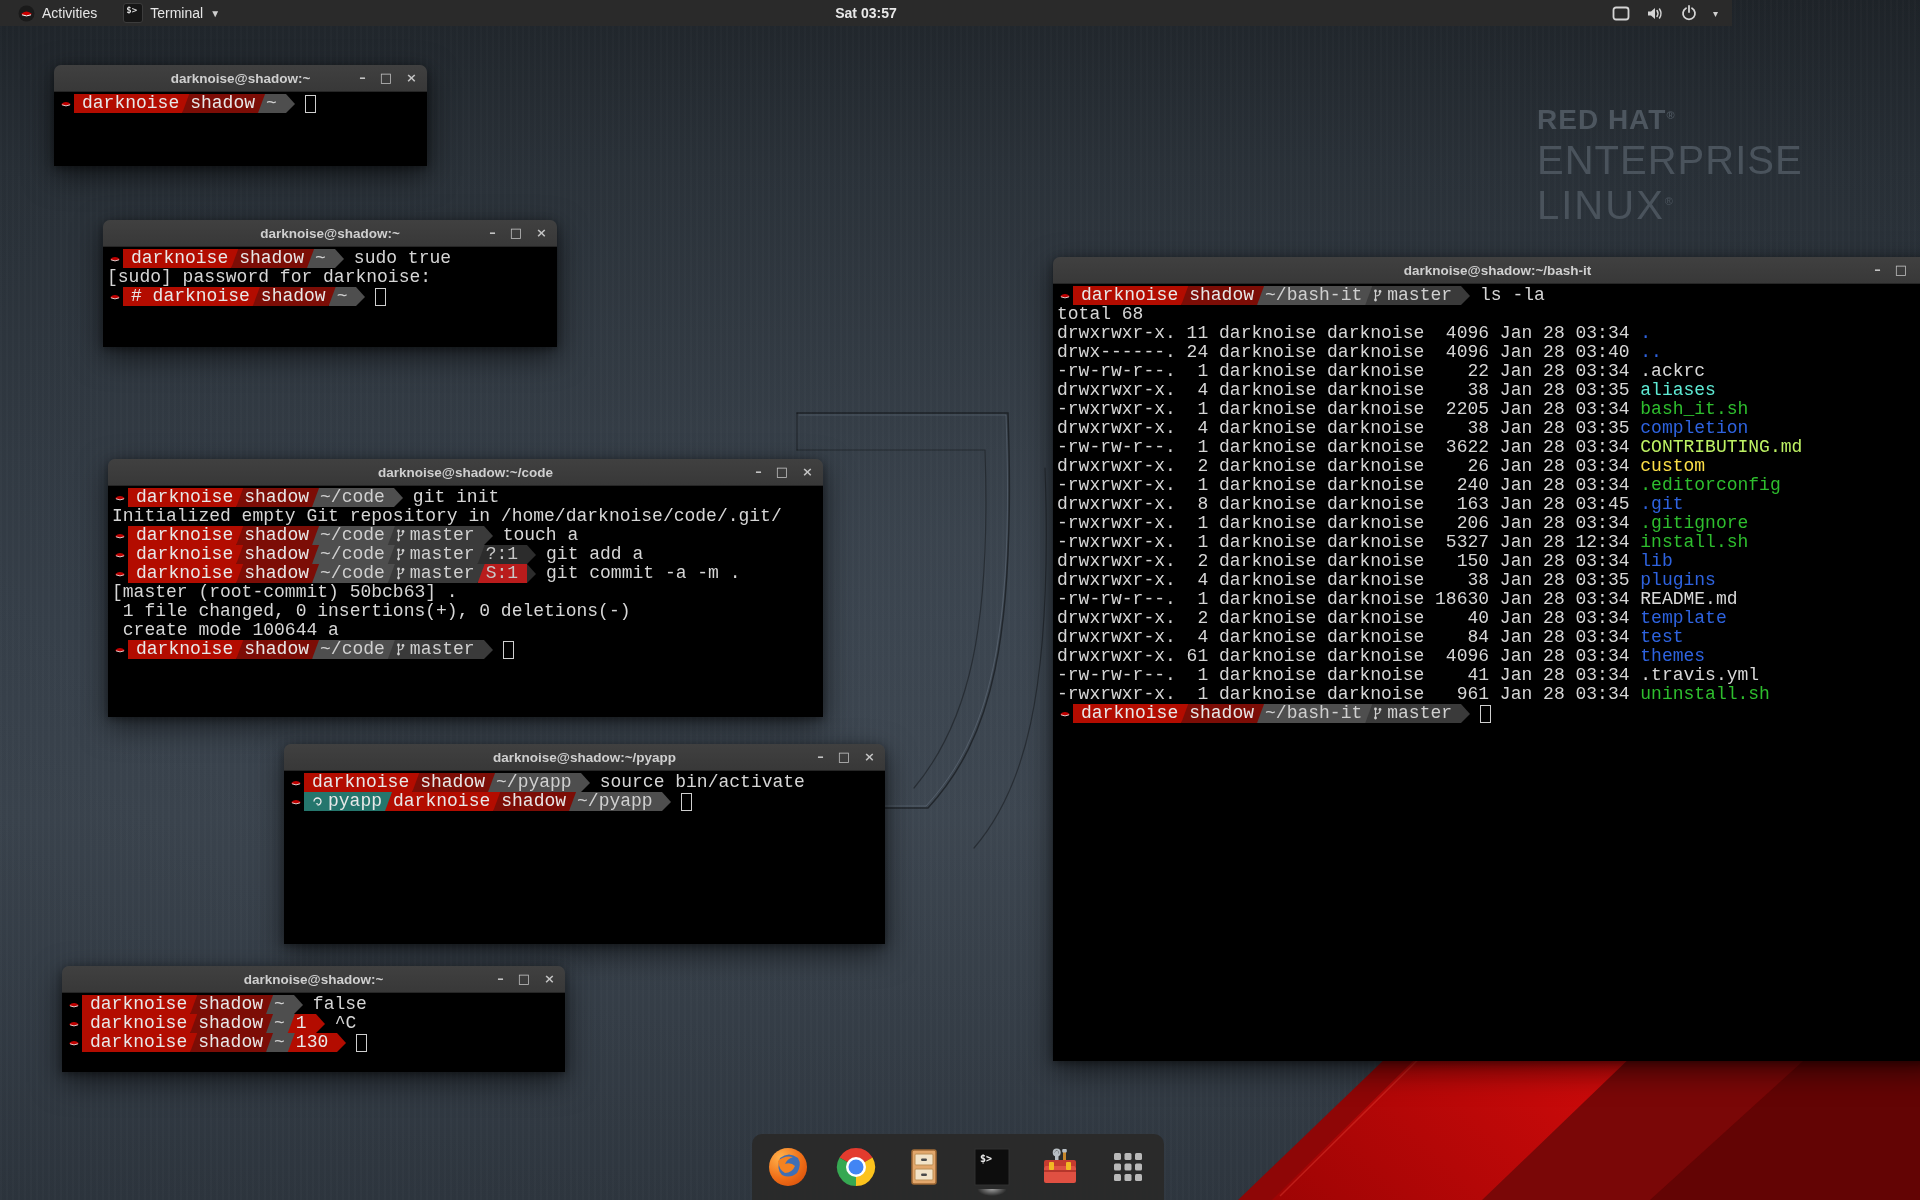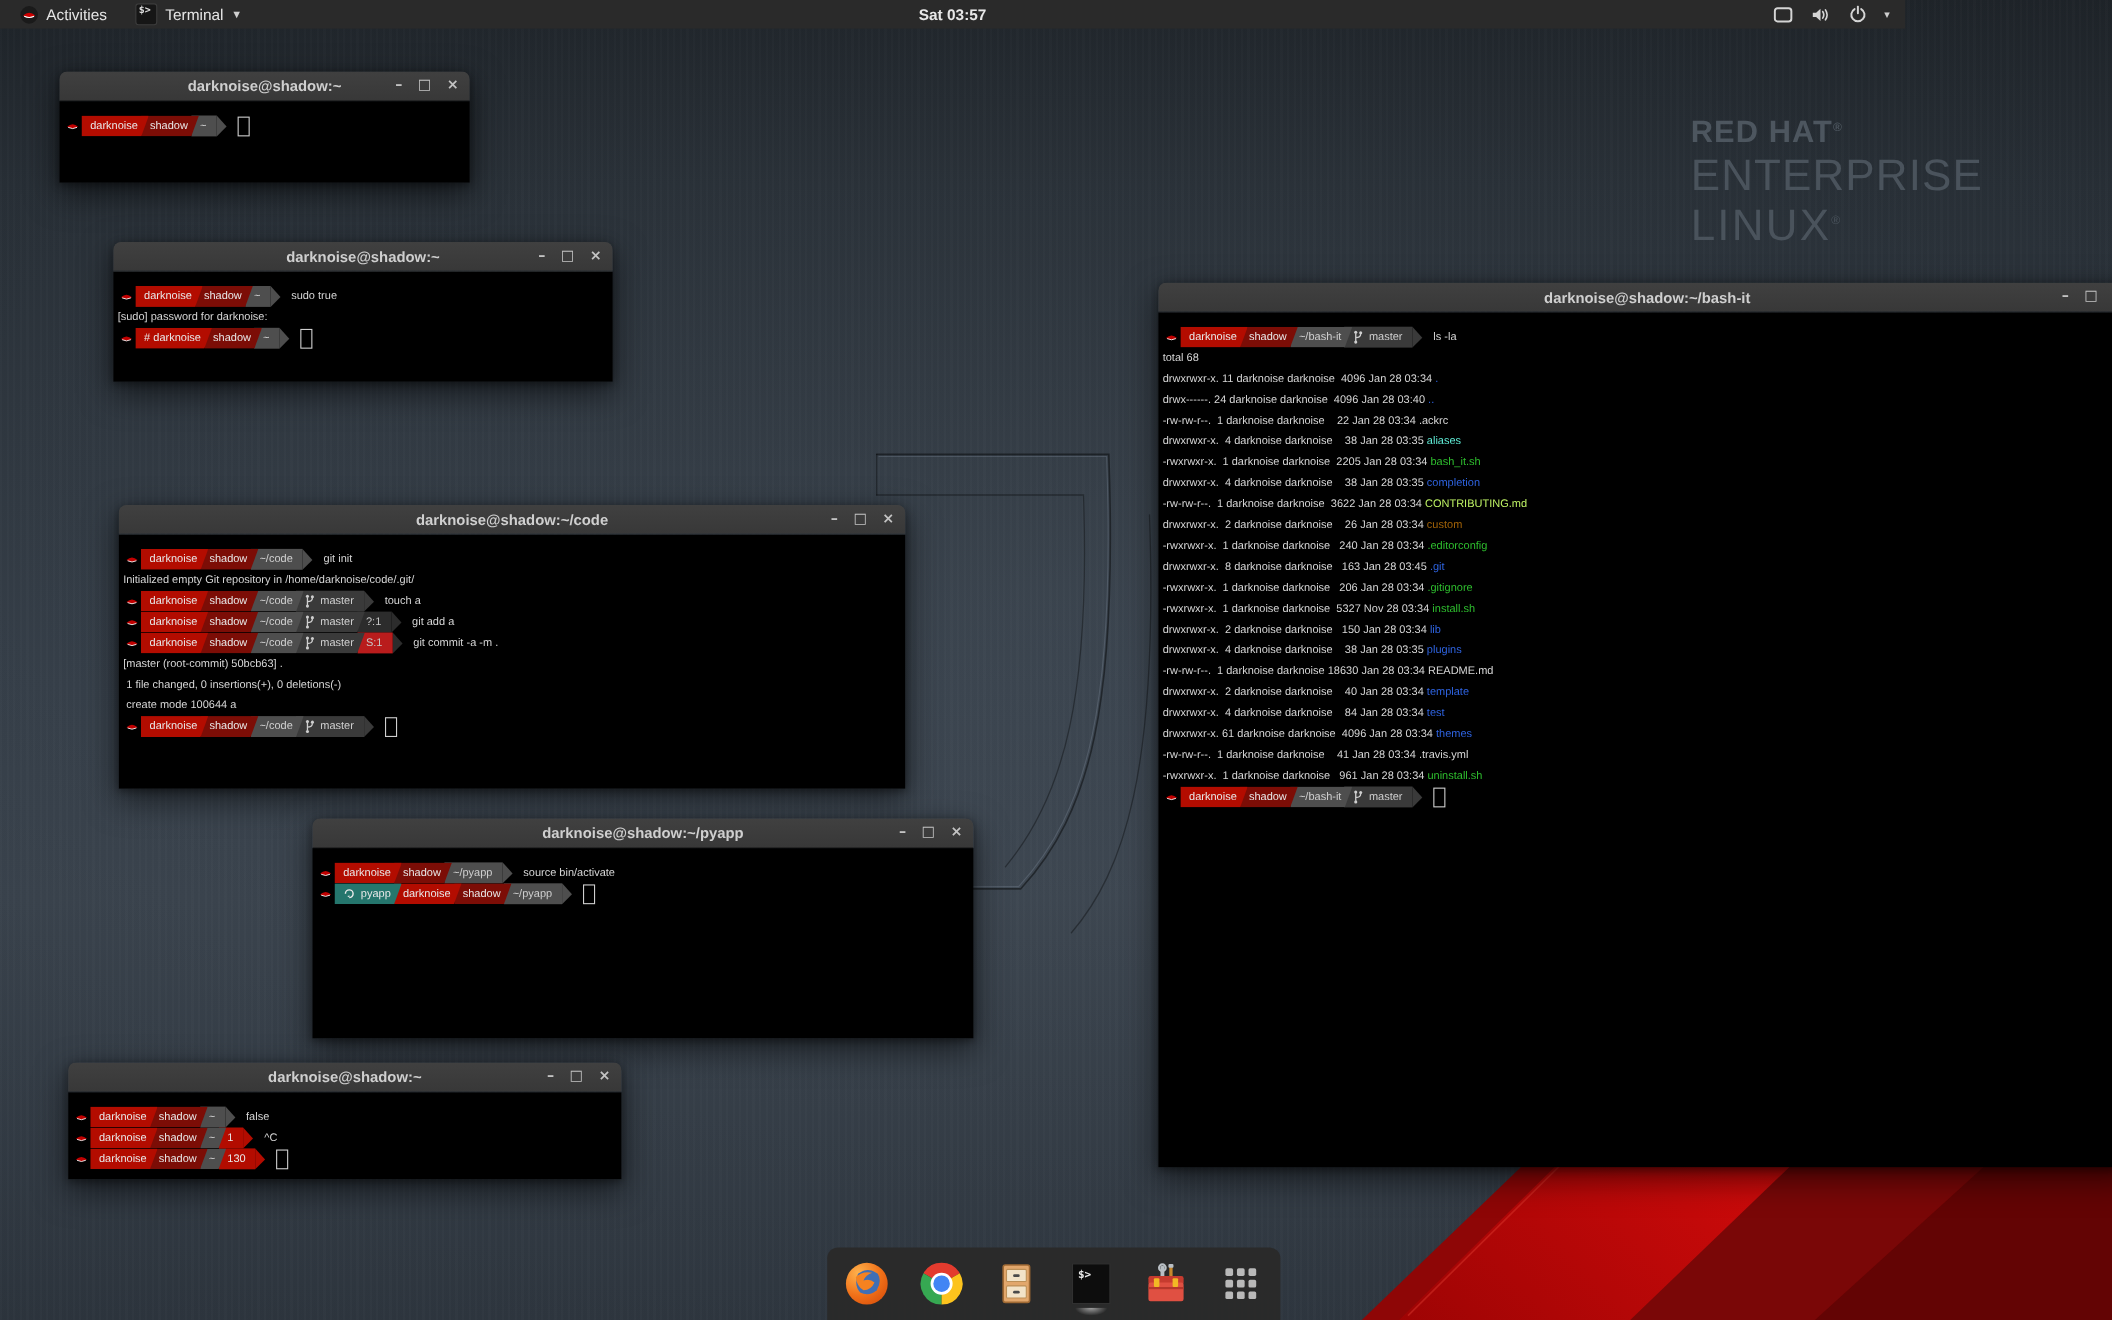--- a/index.html
+++ b/index.html
@@ -36,22 +36,22 @@
 
   
   .twin{position:absolute;z-index:5;border-radius:8px 8px 0 0;
     box-shadow:0 10px 30px rgba(0,0,0,.55),0 2px 8px rgba(0,0,0,.4);}
   .ttitle{height:26px;border-radius:7px 7px 0 0;position:relative;
     background:linear-gradient(#404040,#383838);border-bottom:1px solid #262626;
     display:flex;align-items:center;justify-content:center;
     color:#cfcfcf;font-size:13.5px;font-weight:bold;}
   .tbtns{position:absolute;right:10px;top:0;height:26px;display:flex;align-items:center;gap:14px;}
   .tbtn{color:#c3c3c3;font-size:13px;line-height:26px;cursor:pointer;font-family:"DejaVu Sans",sans-serif;}
-  .tbody{background:#000;height:calc(100% - 27px);padding:13px 4px;box-sizing:border-box;overflow:hidden;
-    font-family:Liberation Sans, sans-serif;font-size:10px;color:#d6d6d6;}
+  .tbody{background:#000;height:calc(100% - 27px);padding:2px 4px;box-sizing:border-box;overflow:hidden;
+    font-family:Liberation Mono, monospace;font-size:18px;color:#d6d6d6;}
   .w1{left:54px;top:65px;width:373px;height:101px;}
   .w2{left:103px;top:220px;width:454px;height:127px;}
   .w3{left:108px;top:459px;width:715px;height:258px;}
   .w4{left:284px;top:744px;width:601px;height:200px;}
   .w5{left:62px;top:966px;width:503px;height:106px;}
   .w6{left:1053px;top:257px;width:889px;height:804px;}
 
   .tline{height:19px;line-height:19px;white-space:pre;}
   .pline{display:flex;align-items:stretch;height:19px;line-height:19px;white-space:pre;}
   .hat{display:flex;align-items:center;width:16px;justify-content:center;flex:none;}
@@ -308,25 +308,25 @@
             <circle cx="2.5" cy="11" r="1.4" fill="#cfcfcf"></circle>
           </svg>master</span><span class="parrow" style="border-left-color:#3a3a3a"></span><span class="cmd">ls -la</span></div>
       <div class="tline">total 68</div>
       <div class="tline"><span>drwxrwxr-x. 11 darknoise darknoise  4096 Jan 28 03:34 </span><span style="color:#2e63e0">.</span></div>
       <div class="tline"><span>drwx------. 24 darknoise darknoise  4096 Jan 28 03:40 </span><span style="color:#2e63e0">..</span></div>
       <div class="tline"><span>-rw-rw-r--.  1 darknoise darknoise    22 Jan 28 03:34 </span><span style="color:#d8d8d8">.ackrc</span></div>
       <div class="tline"><span>drwxrwxr-x.  4 darknoise darknoise    38 Jan 28 03:35 </span><span style="color:#5eead4">aliases</span></div>
       <div class="tline"><span>-rwxrwxr-x.  1 darknoise darknoise  2205 Jan 28 03:34 </span><span style="color:#2ebe2e">bash_it.sh</span></div>
       <div class="tline"><span>drwxrwxr-x.  4 darknoise darknoise    38 Jan 28 03:35 </span><span style="color:#2e63e0">completion</span></div>
       <div class="tline"><span>-rw-rw-r--.  1 darknoise darknoise  3622 Jan 28 03:34 </span><span style="color:#bef264">CONTRIBUTING.md</span></div>
-      <div class="tline"><span>drwxrwxr-x.  2 darknoise darknoise    26 Jan 28 03:34 </span><span style="color:#a16207">custom</span></div>
+      <div class="tline"><span>drwxrwxr-x.  2 darknoise darknoise    26 Jan 28 03:34 </span><span style="color:#fde047">custom</span></div>
       <div class="tline"><span>-rwxrwxr-x.  1 darknoise darknoise   240 Jan 28 03:34 </span><span style="color:#2ebe2e">.editorconfig</span></div>
       <div class="tline"><span>drwxrwxr-x.  8 darknoise darknoise   163 Jan 28 03:45 </span><span style="color:#2e63e0">.git</span></div>
       <div class="tline"><span>-rwxrwxr-x.  1 darknoise darknoise   206 Jan 28 03:34 </span><span style="color:#2ebe2e">.gitignore</span></div>
-      <div class="tline"><span>-rwxrwxr-x.  1 darknoise darknoise  5327 Nov 28 03:34 </span><span style="color:#2ebe2e">install.sh</span></div>
+      <div class="tline"><span>-rwxrwxr-x.  1 darknoise darknoise  5327 Jan 28 12:34 </span><span style="color:#2ebe2e">install.sh</span></div>
       <div class="tline"><span>drwxrwxr-x.  2 darknoise darknoise   150 Jan 28 03:34 </span><span style="color:#2e63e0">lib</span></div>
       <div class="tline"><span>drwxrwxr-x.  4 darknoise darknoise    38 Jan 28 03:35 </span><span style="color:#2e63e0">plugins</span></div>
       <div class="tline"><span>-rw-rw-r--.  1 darknoise darknoise 18630 Jan 28 03:34 </span><span style="color:#d8d8d8">README.md</span></div>
       <div class="tline"><span>drwxrwxr-x.  2 darknoise darknoise    40 Jan 28 03:34 </span><span style="color:#2e63e0">template</span></div>
       <div class="tline"><span>drwxrwxr-x.  4 darknoise darknoise    84 Jan 28 03:34 </span><span style="color:#2e63e0">test</span></div>
       <div class="tline"><span>drwxrwxr-x. 61 darknoise darknoise  4096 Jan 28 03:34 </span><span style="color:#2e63e0">themes</span></div>
       <div class="tline"><span>-rw-rw-r--.  1 darknoise darknoise    41 Jan 28 03:34 </span><span style="color:#d8d8d8">.travis.yml</span></div>
       <div class="tline"><span>-rwxrwxr-x.  1 darknoise darknoise   961 Jan 28 03:34 </span><span style="color:#2ebe2e">uninstall.sh</span></div>
       <div class="pline"><span class="hat"><svg class="bi" width="12" height="10" viewBox="0 0 12 10">
             <path d="M1 5.2 Q6 0.6 11 5.2 Q6 8.4 1 5.2 Z" fill="#c00000"></path>

